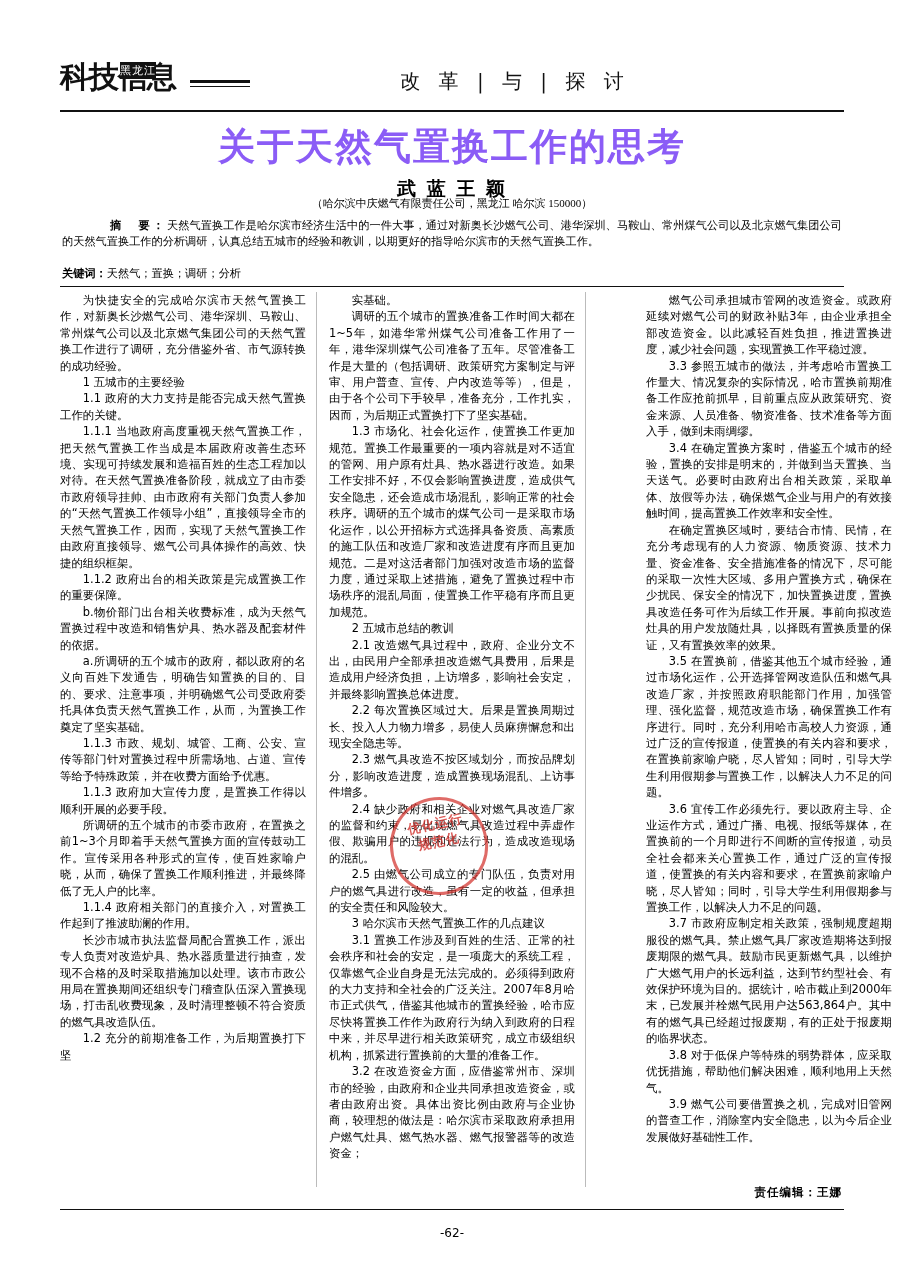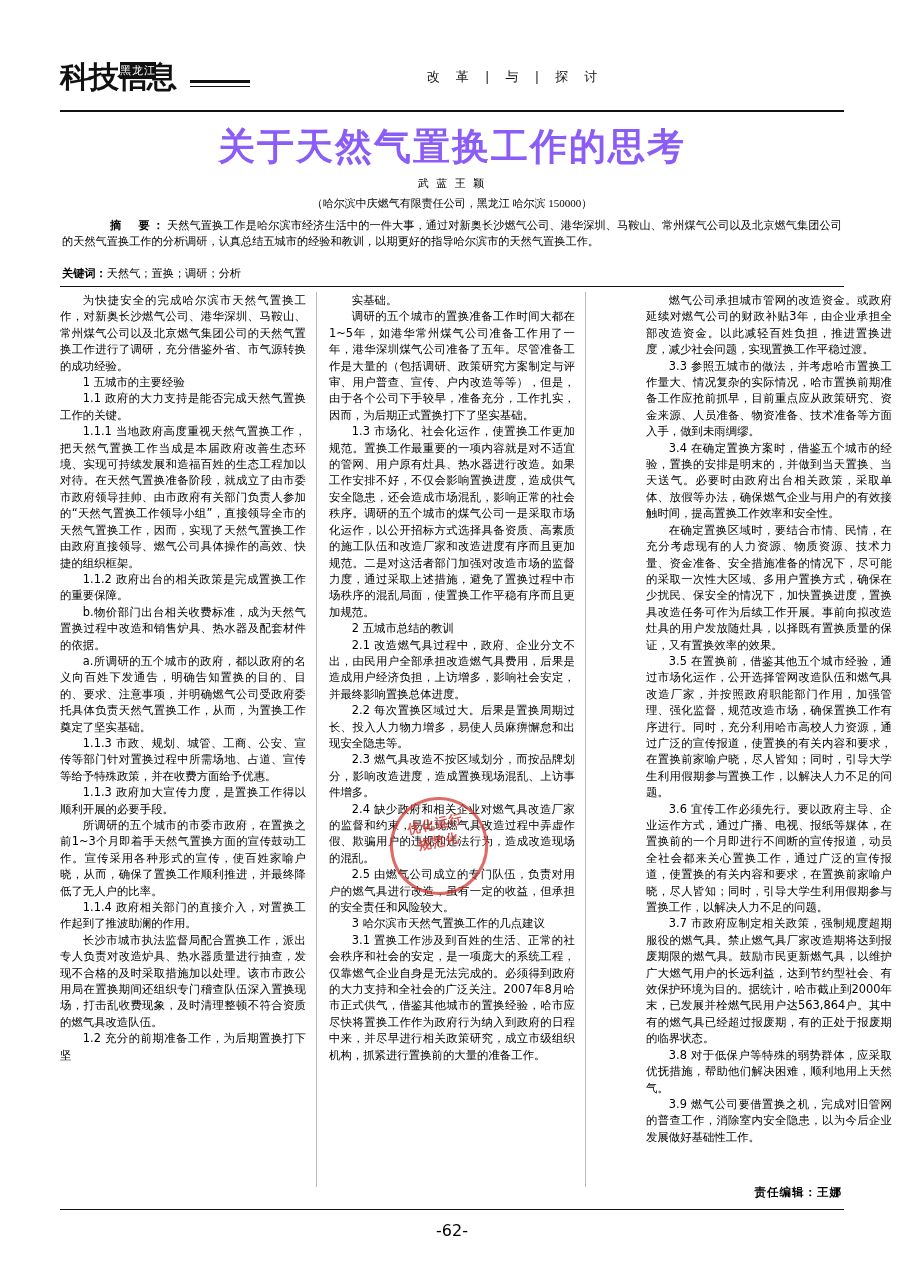--- a/index.html
+++ b/index.html
@@ -6,25 +6,25 @@
   body{width:904px;height:1262px;font-family:"DejaVu Sans","Liberation Sans",sans-serif;color:#000;}
   .page{position:relative;width:904px;height:1262px;overflow:hidden;background:#fff;}
 
   
   .masthead{position:absolute;left:60px;top:60px;width:180px;height:46px;}
   .mast-main{font-family:"DejaVu Serif","Liberation Serif",serif;font-weight:bold;font-size:30px;letter-spacing:-1px;line-height:34px;color:#111;}
   .mast-badge{position:absolute;left:60px;top:2px;background:#111;color:#fff;font-size:11px;padding:1px 0;letter-spacing:1px;}
   .mast-rule{position:absolute;left:130px;top:20px;width:60px;height:3px;background:#111;}
   .mast-rule2{position:absolute;left:130px;top:26px;width:60px;height:1px;background:#111;}
 
-  .colhead{position:absolute;left:400px;top:68px;width:230px;text-align:center;font-family:"DejaVu Serif","Liberation Serif",serif;font-size:13px;letter-spacing:6px;color:#111;}
+  .colhead{position:absolute;left:400px;top:68px;width:230px;text-align:center;font-family:"DejaVu Serif","Liberation Serif",serif;font-size:20px;letter-spacing:6px;color:#111;}
   .headrule{position:absolute;left:60px;top:110px;width:784px;height:2px;background:#111;}
 
   .title{position:absolute;left:60px;top:122px;width:784px;text-align:center;font-family:"DejaVu Serif","Liberation Serif",serif;font-weight:bold;font-size:37px;letter-spacing:2px;color:#8b5cf6;}
-  .authors{position:absolute;left:60px;top:176px;width:784px;text-align:center;font-size:11px;font-weight:normal;letter-spacing:2px;}
+  .authors{position:absolute;left:60px;top:176px;width:784px;text-align:center;font-size:19px;font-weight:bold;letter-spacing:2px;}
   .affil{position:absolute;left:60px;top:196px;width:784px;text-align:center;font-size:11px;font-family:Liberation Serif, serif;}
 
   .abstract{position:absolute;left:62px;top:218px;width:780px;font-size:11.2px;line-height:16px;text-align:justify;}
   .abstract .lead{font-weight:bold;letter-spacing:3px;margin-left:48px;}
   .keywords{position:absolute;left:62px;top:266px;width:780px;font-size:11.2px;line-height:16px;}
   .keywords .lead{font-weight:bold;}
 
   .bodyrule{position:absolute;left:60px;top:286px;width:784px;height:1px;background:#111;}
 
   
@@ -38,21 +38,21 @@
   .vrule2{position:absolute;left:525px;top:0;width:1px;height:895px;background:#bbb;}
 
   
   .stamp{position:absolute;left:330px;top:505px;width:96px;height:96px;pointer-events:none;}
   .stamp .ring{position:absolute;left:0;top:0;width:92px;height:92px;border:3px solid #d2322d;border-radius:50%;opacity:.72;transform:rotate(-12deg);}
   .stamp .txt{position:absolute;left:10px;top:18px;width:74px;text-align:center;color:#d2322d;font-size:13px;font-weight:bold;line-height:18px;letter-spacing:1px;opacity:.8;transform:rotate(-12deg);}
 
   
   .editor{position:absolute;right:62px;bottom:62px;font-size:11.5px;font-weight:bold;letter-spacing:1px;}
   .footrule{position:absolute;left:60px;bottom:52px;width:784px;height:1px;background:#111;}
-  .pagenum{position:absolute;left:0;bottom:22px;width:904px;text-align:center;font-size:16px;}
+  .pagenum{position:absolute;left:0;bottom:22px;width:904px;text-align:center;font-size:12px;}
 </style>
 </head>
 <body>
 
 <div class="page">
 
   <div class="masthead">
     <div class="mast-main">科技信息</div>
     <div class="mast-badge">黑龙江</div>
     <div class="mast-rule"></div>
@@ -98,20 +98,21 @@
         <p>调研的五个城市的置换准备工作时间大都在1~5年，如港华常州煤气公司准备工作用了一年，港华深圳煤气公司准备了五年。尽管准备工作是大量的（包括调研、政策研究方案制定与评审、用户普查、宣传、户内改造等等），但是，由于各个公司下手较早，准备充分，工作扎实，因而，为后期正式置换打下了坚实基础。</p>
         <p>1.3 市场化、社会化运作，使置换工作更加规范。置换工作最重要的一项内容就是对不适宜的管网、用户原有灶具、热水器进行改造。如果工作安排不好，不仅会影响置换进度，造成供气安全隐患，还会造成市场混乱，影响正常的社会秩序。调研的五个城市的煤气公司一是采取市场化运作，以公开招标方式选择具备资质、高素质的施工队伍和改造厂家和改造进度有序而且更加规范。二是对这活者部门加强对改造市场的监督力度，通过采取上述措施，避免了置换过程中市场秩序的混乱局面，使置换工作平稳有序而且更加规范。</p>
         <p>2 五城市总结的教训</p>
         <p>2.1 改造燃气具过程中，政府、企业分文不出，由民用户全部承担改造燃气具费用，后果是造成用户经济负担，上访增多，影响社会安定，并最终影响置换总体进度。</p>
         <p>2.2 每次置换区域过大。后果是置换周期过长、投入人力物力增多，易使人员麻痹懈怠和出现安全隐患等。</p>
         <p>2.3 燃气具改造不按区域划分，而按品牌划分，影响改造进度，造成置换现场混乱、上访事件增多。</p>
         <p>2.4 缺少政府和相关企业对燃气具改造厂家的监督和约束，易出现燃气具改造过程中弄虚作假、欺骗用户的违规和违法行为，造成改造现场的混乱。</p>
         <p>2.5 由燃气公司成立的专门队伍，负责对用户的燃气具进行改造，虽有一定的收益，但承担的安全责任和风险较大。</p>
         <p>3 哈尔滨市天然气置换工作的几点建议</p>
         <p>3.1 置换工作涉及到百姓的生活、正常的社会秩序和社会的安定，是一项庞大的系统工程，仅靠燃气企业自身是无法完成的。必须得到政府的大力支持和全社会的广泛关注。2007年8月哈市正式供气，借鉴其他城市的置换经验，哈市应尽快将置换工作作为政府行为纳入到政府的日程中来，并尽早进行相关政策研究，成立市级组织机构，抓紧进行置换前的大量的准备工作。</p>
+        <p>3.2 在改造资金方面，应借鉴常州市、深圳市的经验，由政府和企业共同承担改造资金，或者由政府出资。具体出资比例由政府与企业协商，较理想的做法是：哈尔滨市采取政府承担用户燃气灶具、燃气热水器、燃气报警器等的改造资金；</p>
       </div>
     <div class="col c3">
         <p>燃气公司承担城市管网的改造资金。或政府延续对燃气公司的财政补贴3年，由企业承担全部改造资金。以此减轻百姓负担，推进置换进度，减少社会问题，实现置换工作平稳过渡。</p>
         <p>3.3 参照五城市的做法，并考虑哈市置换工作量大、情况复杂的实际情况，哈市置换前期准备工作应抢前抓早，目前重点应从政策研究、资金来源、人员准备、物资准备、技术准备等方面入手，做到未雨绸缪。</p>
         <p>3.4 在确定置换方案时，借鉴五个城市的经验，置换的安排是明末的，并做到当天置换、当天送气。必要时由政府出台相关政策，采取单体、放假等办法，确保燃气企业与用户的有效接触时间，提高置换工作效率和安全性。</p>
         <p>在确定置换区域时，要结合市情、民情，在充分考虑现有的人力资源、物质资源、技术力量、资金准备、安全措施准备的情况下，尽可能的采取一次性大区域、多用户置换方式，确保在少扰民、保安全的情况下，加快置换进度，置换具改造任务可作为后续工作开展。事前向拟改造灶具的用户发放随灶具，以择既有置换质量的保证，又有置换效率的效果。</p>
         <p>3.5 在置换前，借鉴其他五个城市经验，通过市场化运作，公开选择管网改造队伍和燃气具改造厂家，并按照政府职能部门作用，加强管理、强化监督，规范改造市场，确保置换工作有序进行。同时，充分利用哈市高校人力资源，通过广泛的宣传报道，使置换的有关内容和要求，在置换前家喻户晓，尽人皆知；同时，引导大学生利用假期参与置换工作，以解决人力不足的问题。</p>
         <p>3.6 宜传工作必须先行。要以政府主导、企业运作方式，通过广播、电视、报纸等媒体，在置换前的一个月即进行不间断的宣传报道，动员全社会都来关心置换工作，通过广泛的宣传报道，使置换的有关内容和要求，在置换前家喻户晓，尽人皆知；同时，引导大学生利用假期参与置换工作，以解决人力不足的问题。</p>
         <p>3.7 市政府应制定相关政策，强制规度超期服役的燃气具。禁止燃气具厂家改造期将达到报废期限的燃气具。鼓励市民更新燃气具，以维护广大燃气用户的长远利益，达到节约型社会、有效保护环境为目的。据统计，哈市截止到2000年末，已发展并栓燃气民用户达563,864户。其中有的燃气具已经超过报废期，有的正处于报废期的临界状态。</p>
         <p>3.8 对于低保户等特殊的弱势群体，应采取优抚措施，帮助他们解决困难，顺利地用上天然气。</p>

